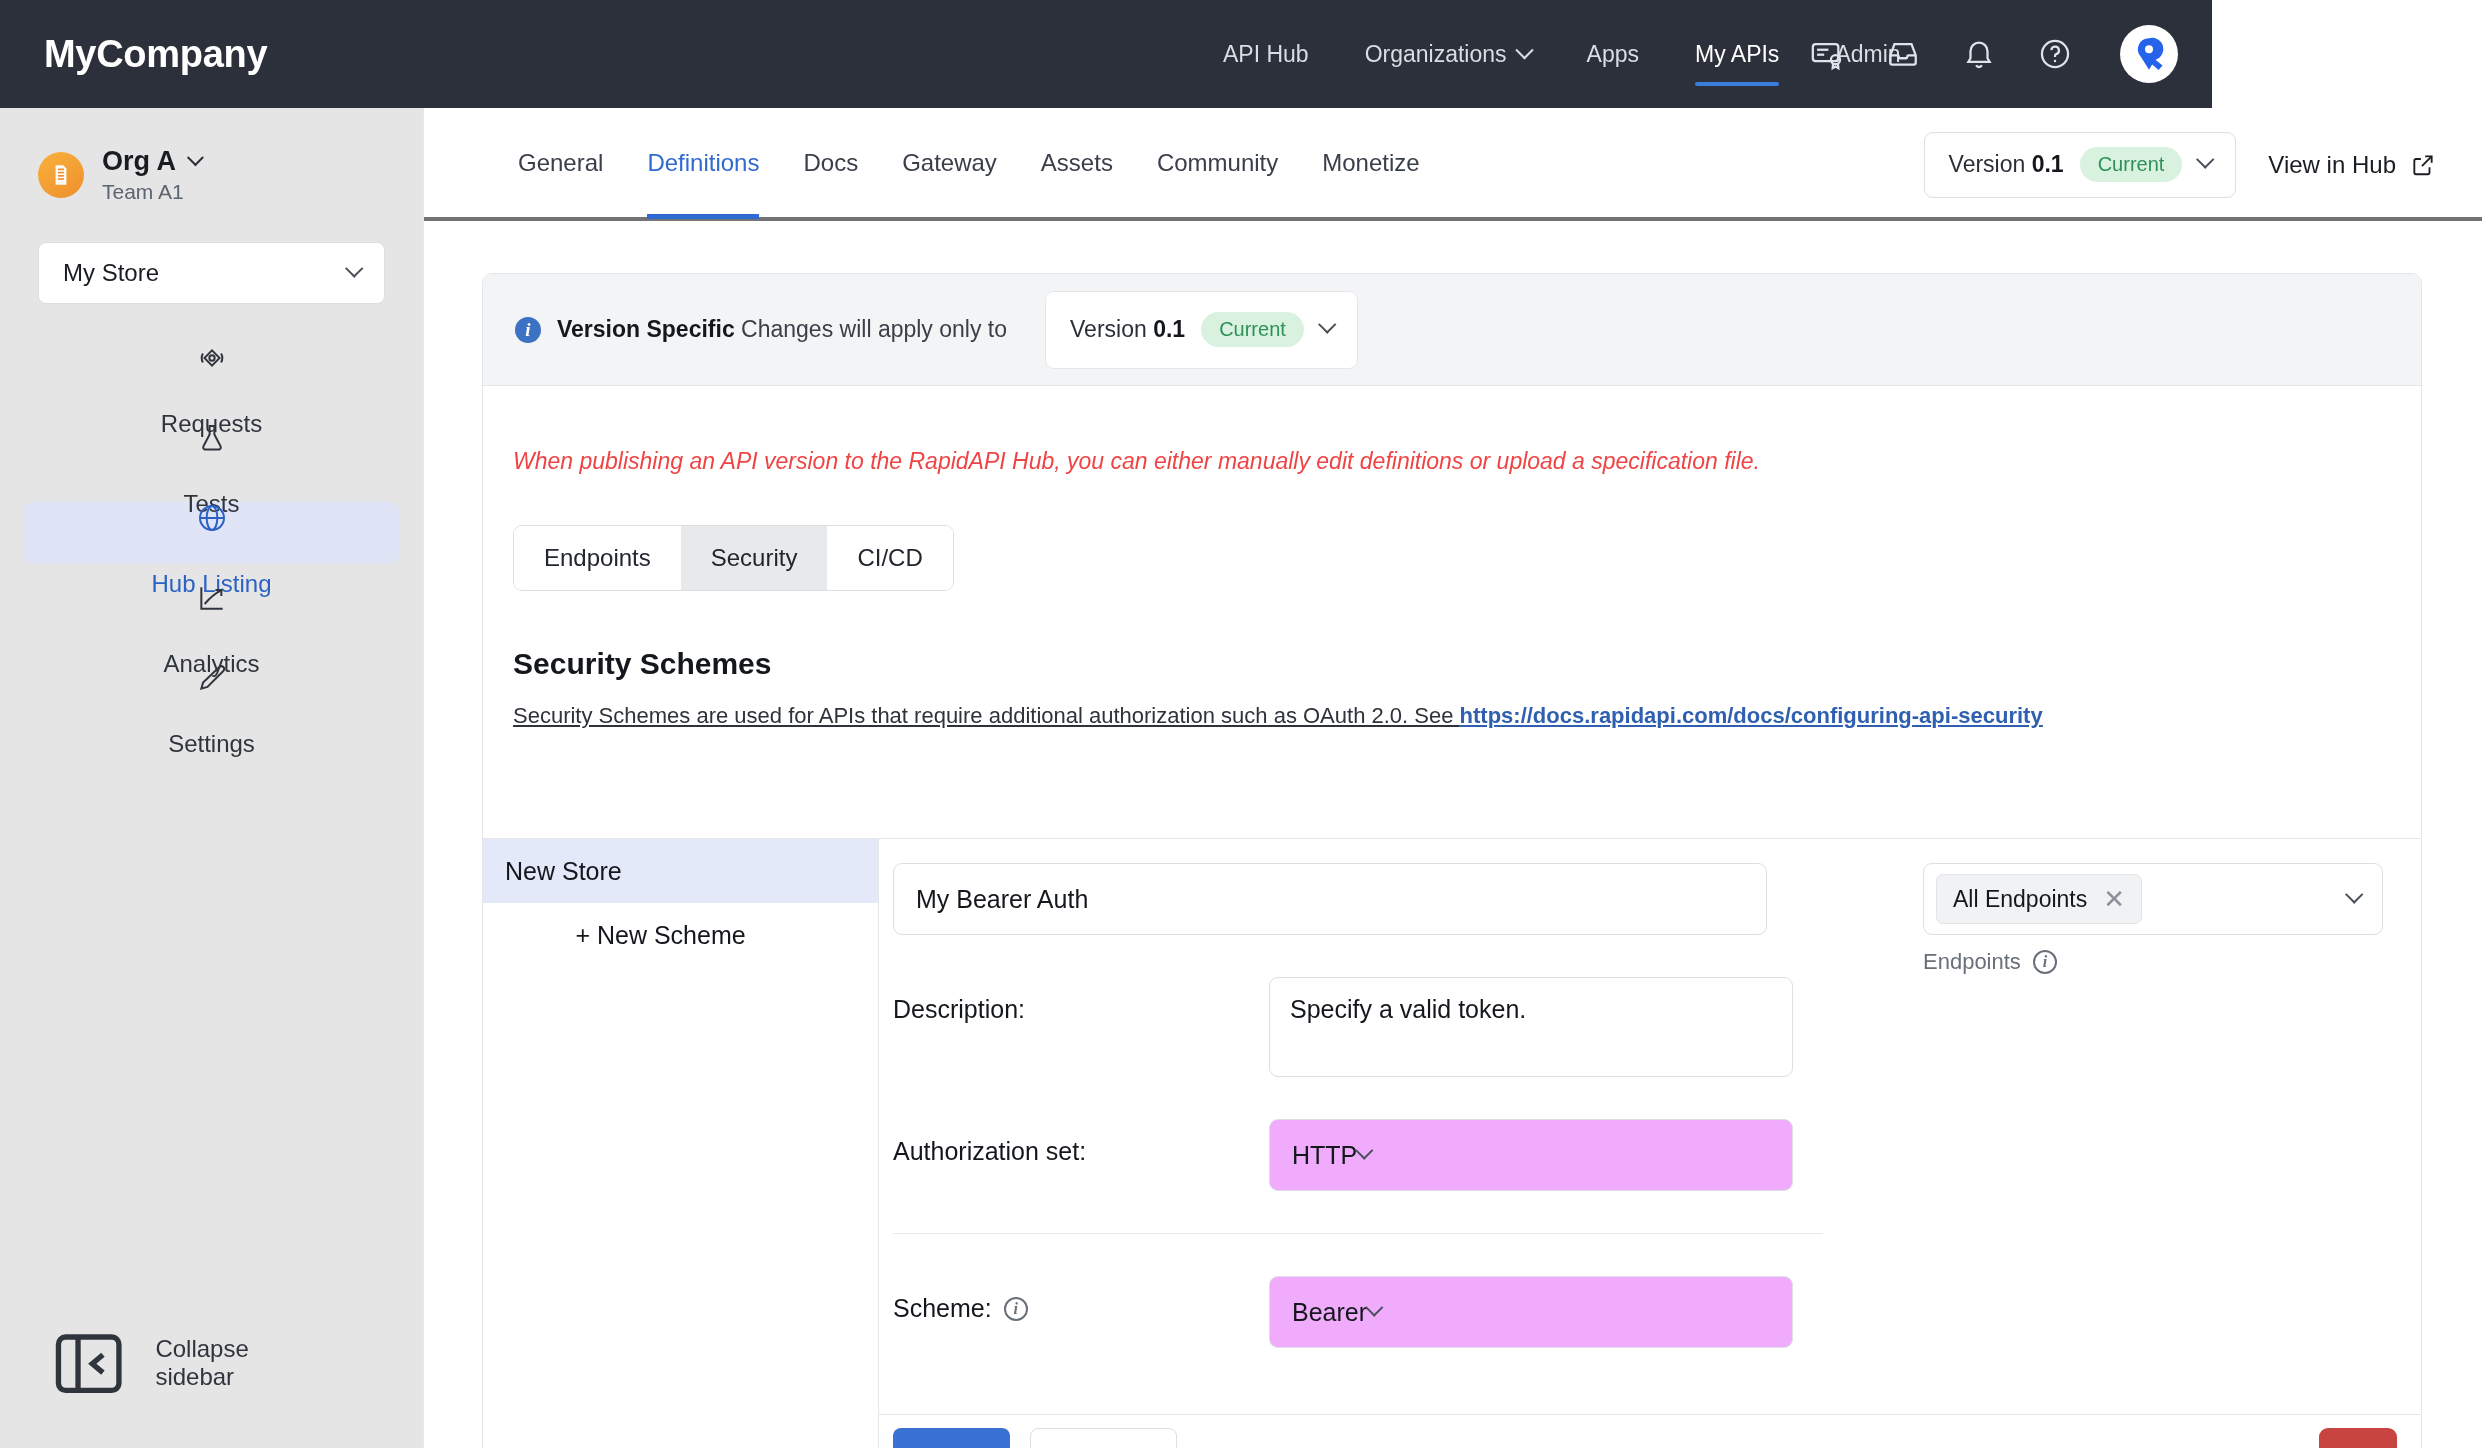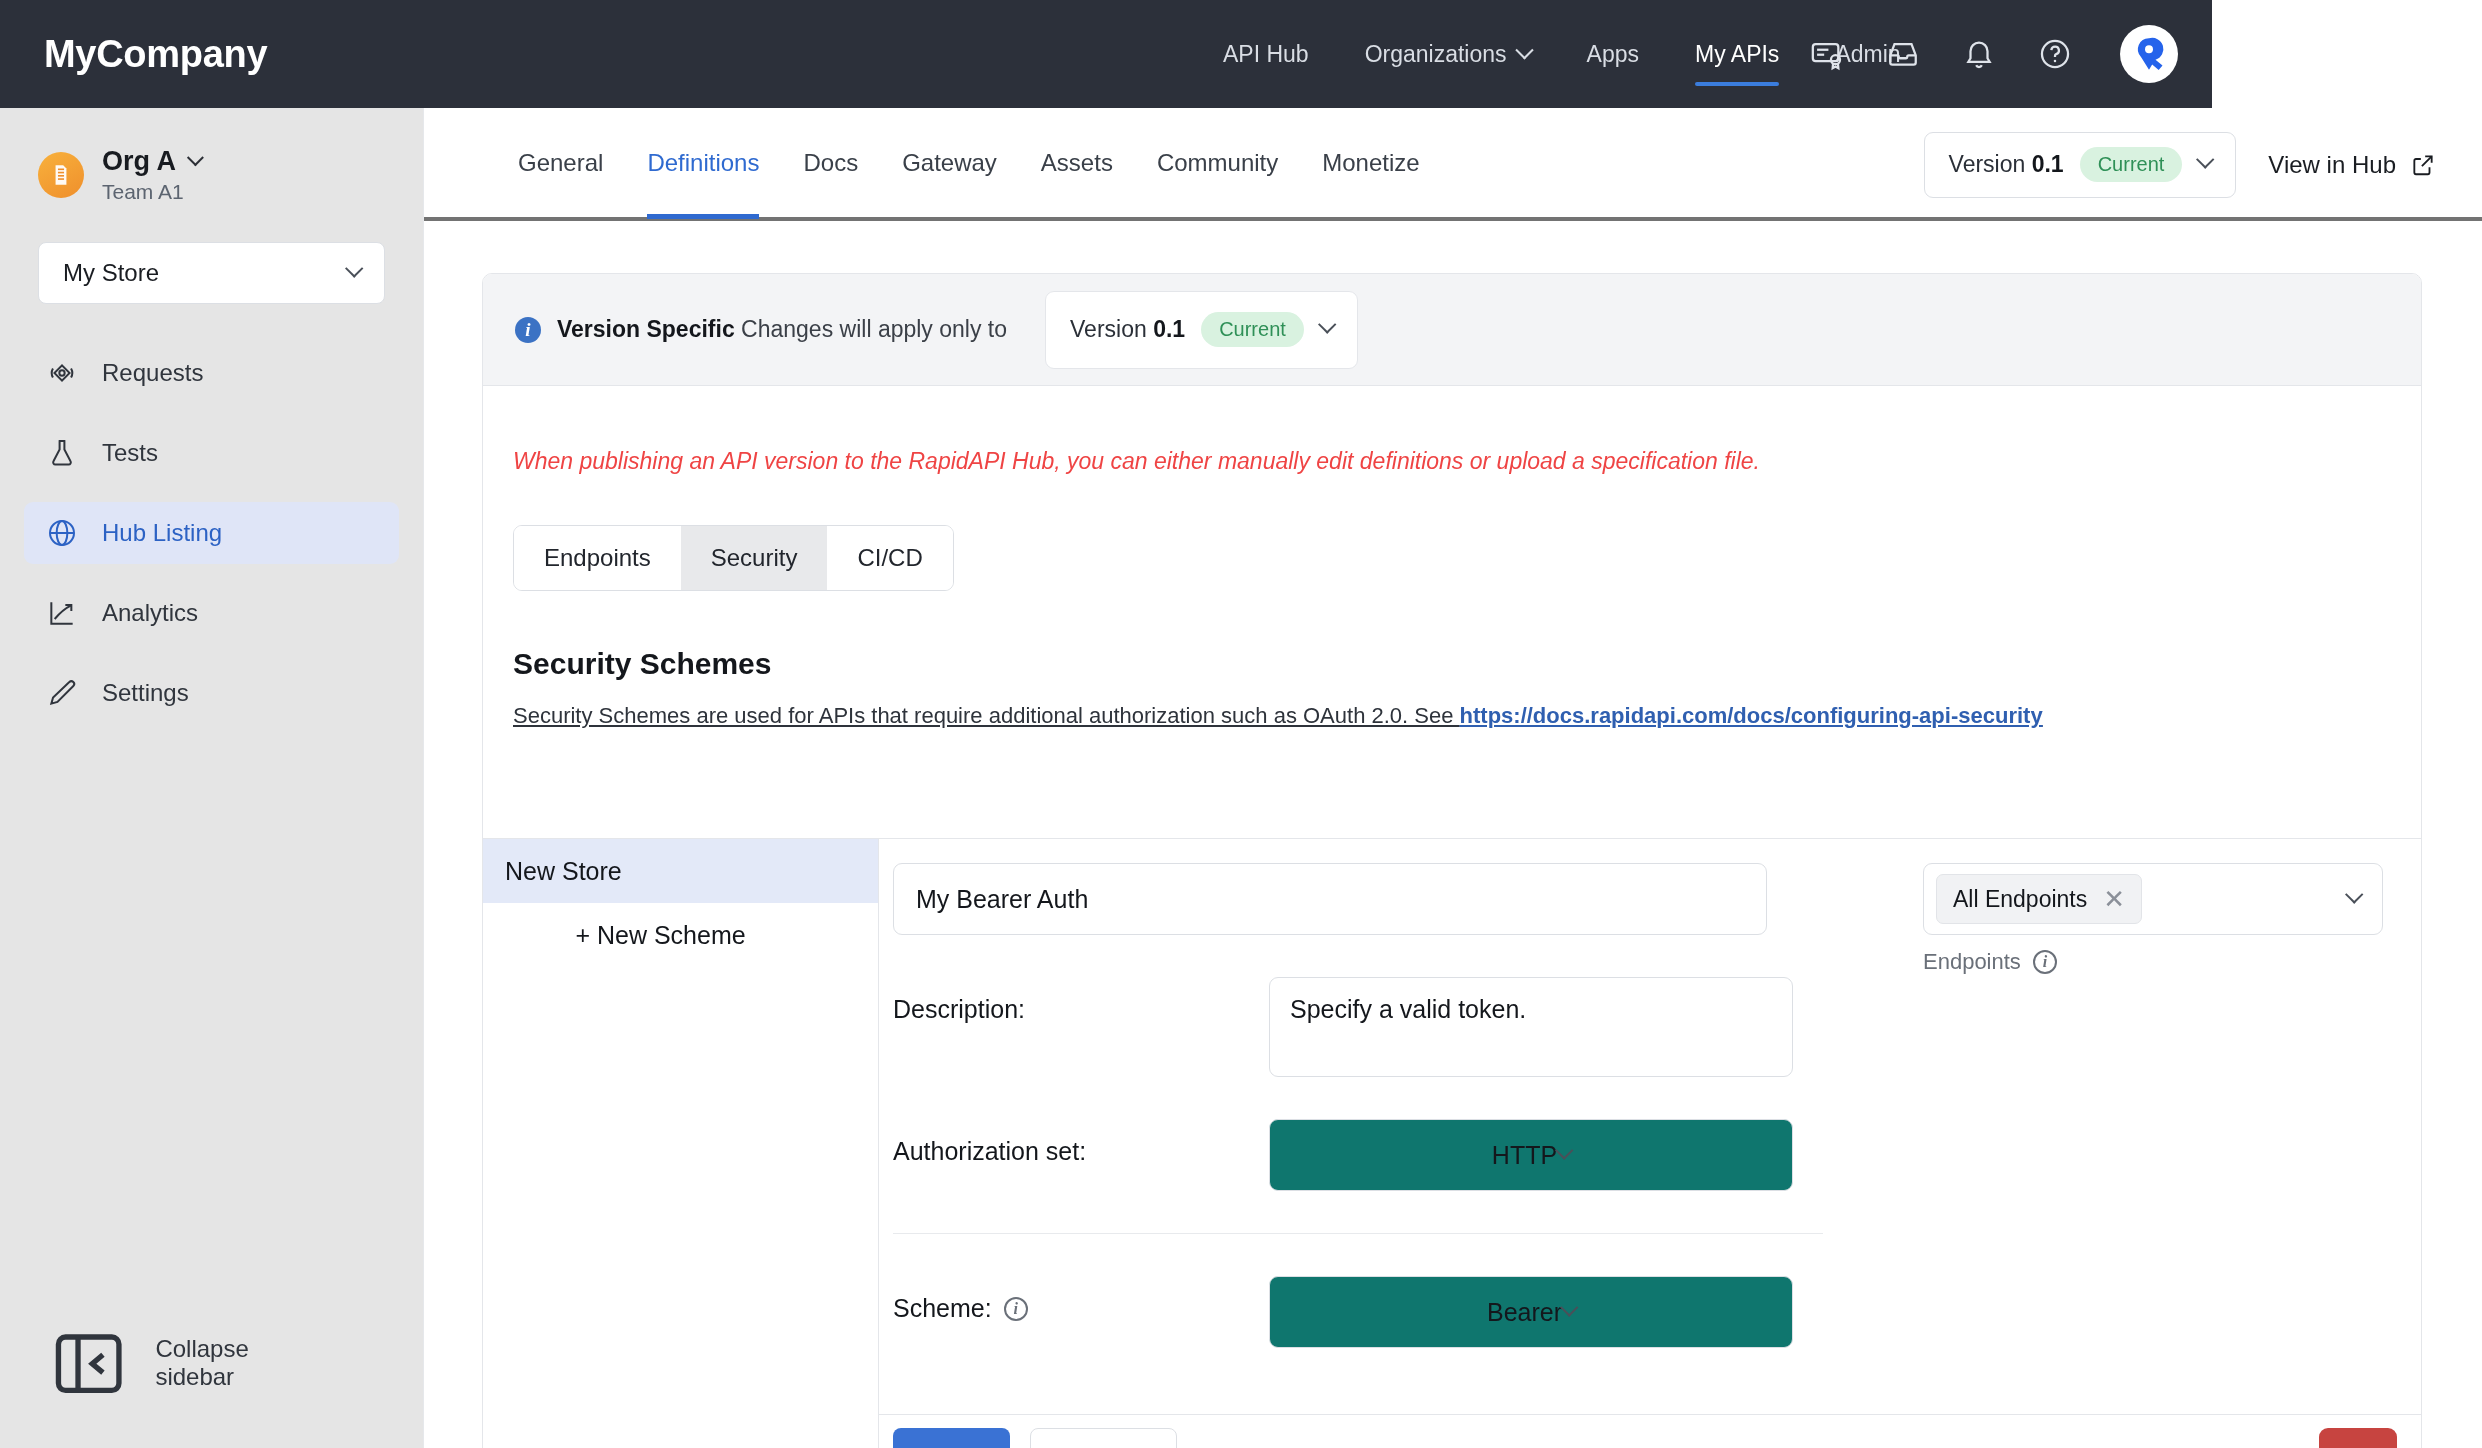--- a/index.html
+++ b/index.html
@@ -101,24 +101,25 @@
     cursor: pointer; background: #fff;
   }
   .chev-gray {
     display: inline-block; width: 13px; height: 13px;
     border-right: 2.6px solid #4a5059;
     border-bottom: 2.6px solid #4a5059;
     transform: rotate(45deg) translate(-3px,-4px);
   }
   .navlist { margin-top: 38px; padding: 0 24px; }
   .navitem {
-    display: flex; align-items: center; gap: 24px;
+    display: flex; align-items: center; gap: 36px;
     height: 62px; padding: 0 22px; border-radius: 9px;
     font-size: 24px; color: #30353d; cursor: pointer;
     margin-bottom: 18px;
+    flex-direction: column;
   }
   .navitem.active { background: #dfe5f7; color: #2c62c4; }
   .navitem .nicon { width: 32px; height: 32px; flex: none; display:block; }
   .collapse-row {
     position: absolute; bottom: 42px; left: 24px;
     display: flex; align-items: center; gap: 24px;
     padding: 0 22px; font-size: 24px; color: #30353d; cursor: pointer;
   }
 
   
@@ -254,22 +255,22 @@
     width: 376px; flex: none; font-size: 25px; color: #14171c;
     display: flex; align-items: center; gap: 12px; padding-top: 18px;
   }
   .ftextarea {
     width: 524px; height: 100px; border: 1px solid #dcdfe4; border-radius: 9px;
     font-size: 25px; color: #14171c; padding: 16px 20px; resize: none;
     font-family: "Liberation Sans", sans-serif; background: #fff; line-height: 1.2;
   }
   .fselect {
     width: 524px; height: 72px; border: 1px solid #dcdfe4; border-radius: 9px;
-    display: flex; align-items: center; justify-content: center;
-    padding: 0 22px; font-size: 25px; color: #14171c; cursor: pointer; background: #0f766e;
+    display: flex; align-items: center; justify-content: flex-start;
+    padding: 0 22px; font-size: 25px; color: #14171c; cursor: pointer; background: #f0abfc;
   }
   .divider { height: 1px; background: #e8eaed; margin: 42px 24px 0 14px; width: 930px; }
   .i-circle {
     width: 24px; height: 24px; border-radius: 50%; border: 2px solid #6a7079;
     color: #6a7079; font-size: 16px; display: inline-flex;
     align-items: center; justify-content: center; flex: none;
     font-family: "Liberation Serif", serif; font-style: italic; font-weight: bold;
   }
   .footer {
     position: absolute; left: 0; right: 0; bottom: 0; height: 88px;

